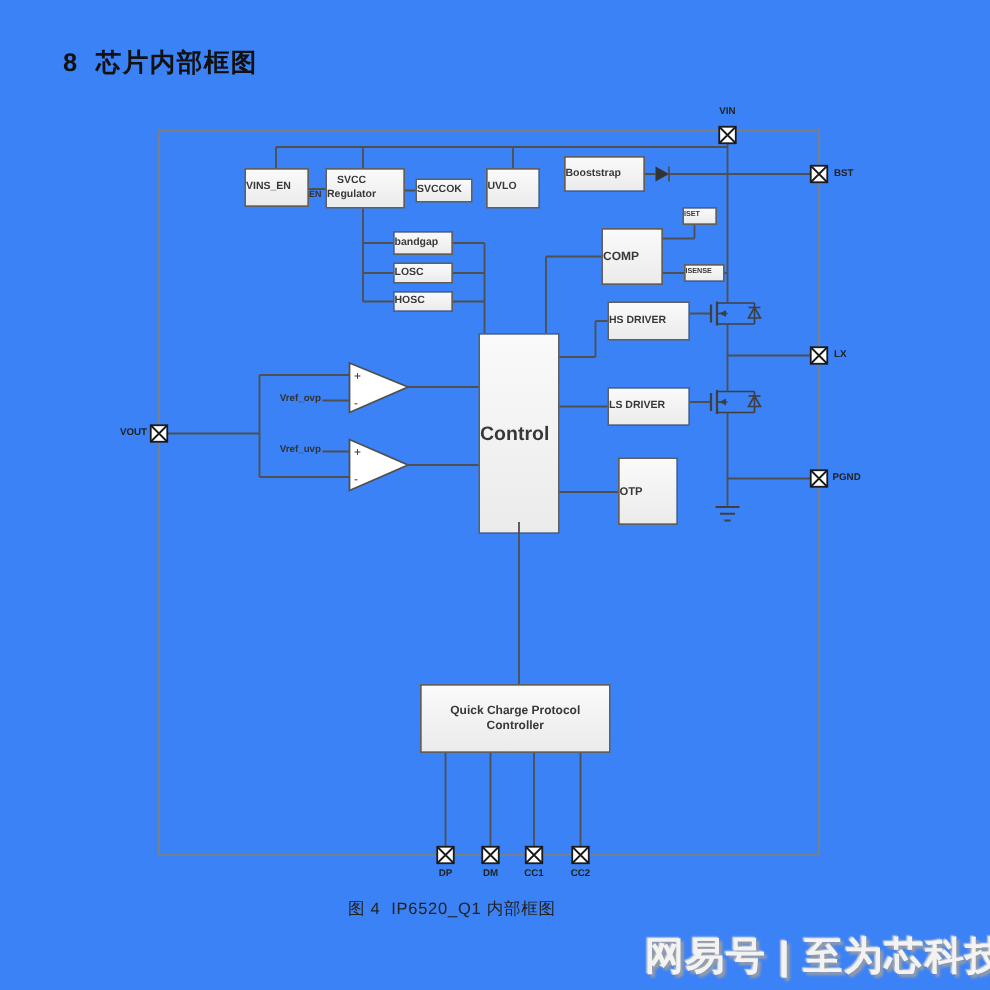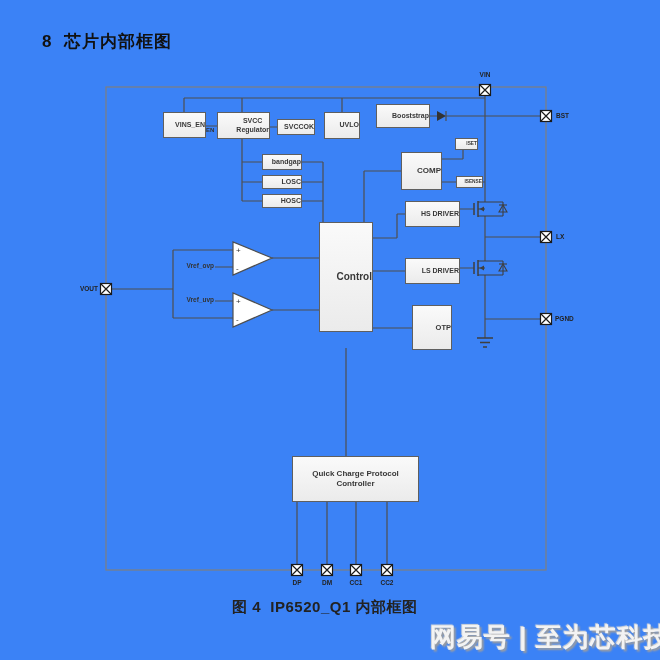--- a/index.html
+++ b/index.html
@@ -1,24 +1,24 @@
 <!DOCTYPE html>
 <html><head>
 <meta charset="utf-8">
 <style>
   html,body{margin:0;padding:0;background:#fff;}
   #page{position:relative;width:660px;height:660px;background:#3b82f6;overflow:hidden;
         font-family:"Liberation Sans","DejaVu Sans",sans-serif;}
   .abs{position:absolute;}
   #title{left:42px;top:30px;font-size:17px;font-weight:bold;color:#111;white-space:pre;letter-spacing:1px;}
-  #caption{left:232px;top:598px;font-size:15px;font-weight:700;color:#222;white-space:pre;letter-spacing:.5px;}
+  #caption{left:232px;top:598px;font-size:11px;font-weight:400;color:#222;white-space:pre;letter-spacing:.5px;}
   #watermark{left:430px;top:620px;font-size:26px;font-weight:bold;color:#f3f3f3;white-space:pre;
              text-shadow:2px 2px 2px #9e9e9e,-1px -1px 1px #d8d8d8;letter-spacing:1px;}
   .blk{position:absolute;border:1.4px solid #5f5f5f;background:linear-gradient(180deg,#fafafa,#ebebeb);
-       display:flex;align-items:center;justify-content:flex-end;text-align:center;
+       display:flex;align-items:center;justify-content:flex-start;text-align:center;
        font-size:7px;font-weight:600;color:#383838;box-sizing:border-box;line-height:1.25;}
   .blk.small{font-size:4.8px;font-weight:600;}
   .plabel{position:absolute;font-size:6.5px;font-weight:600;color:#222;}
   .slabel{position:absolute;font-size:6px;font-weight:600;color:#333;}
   svg{position:absolute;left:0;top:0;pointer-events:none;}
 </style>
 </head>
 <body>
 
 <div id="page">
@@ -61,24 +61,24 @@
   </div>
   <div class="blk" style="left:405px;top:201px;width:55px;height:26px;">
     <span>HS DRIVER</span>
   </div>
   <div class="blk" style="left:405px;top:258px;width:55px;height:26px;">
     <span>LS DRIVER</span>
   </div>
   <div class="blk" style="left:412px;top:305px;width:40px;height:45px;font-size:7.5px;">
     <span>OTP</span>
   </div>
-  <div class="blk" style="left:319px;top:222px;width:54px;height:110px;font-size:10px;">
+  <div class="blk" style="left:319px;top:222px;width:54px;height:134px;font-size:13px;">
     <span>Control</span>
   </div>
-  <div class="blk" style="left:292px;top:456px;width:127px;height:46px;font-size:8px;">
+  <div class="blk" style="left:280px;top:456px;width:127px;height:46px;font-size:8px;">
     <span>Quick Charge Protocol Controller</span>
   </div>
 
   <svg width="660" height="660" viewBox="0 0 660 660">
     <g stroke="#4f4f4f" stroke-width="1.2" fill="none">
 
       <rect x="106" y="87" width="440" height="483" stroke="#7f7f7f"></rect>
 
       <path d="M184,98 H485 M184,98 V112 M242,98 V112 M342,98 V112"></path>
 

